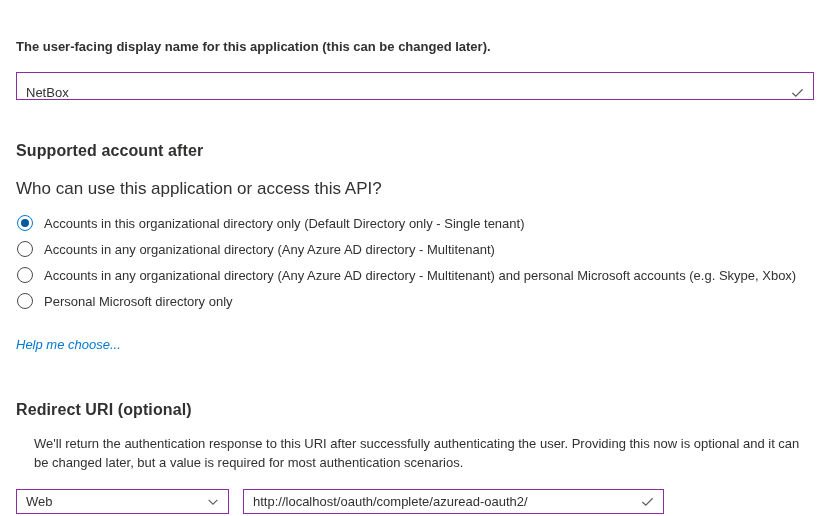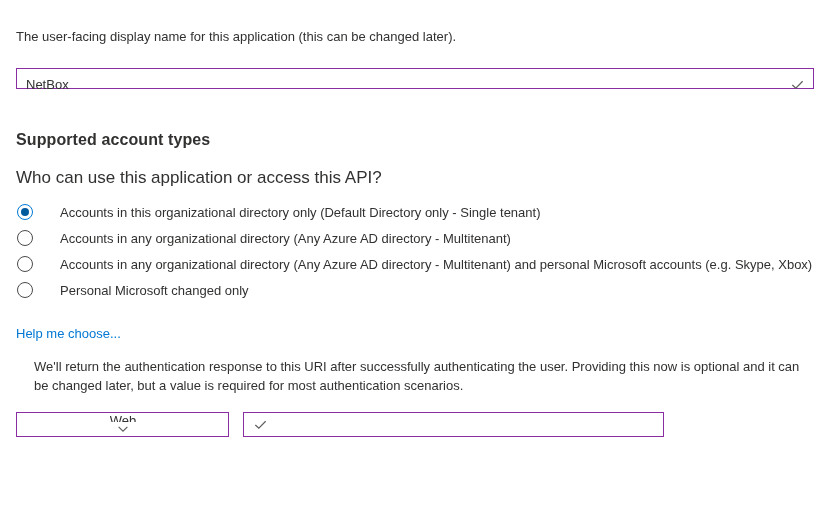--- a/index.html
+++ b/index.html
@@ -20,28 +20,29 @@
     color: #323130;
     letter-spacing: 0.1px;
   }
   .required-marker {
     color: #dc0000;
     font-weight: 600;
     margin-right: 5px;
   }
   .field-desc {
     font-size: 13px;
-    margin-top: 15px;
+    margin-top: 25px;
     line-height: 19px;
     max-width: 800px;
+    font-weight: bold;
   }
   .text-input-box {
-    margin-top: 22px;
+    margin-top: 16px;
     width: 798px;
-    height: 21px;
+    height: 28px;
     border: 1px solid #8a2da5;
     background: #ffffff;
     display: flex;
     align-items: center;
     justify-content: space-between;
     padding: 12px 8px 0 9px;
   }
   .input-value {
     font-size: 13px;
     color: #323130;
@@ -53,21 +54,20 @@
   .question-text {
     font-size: 17px;
     margin-top: 19px;
   }
   .radio-group { margin-top: 11px; }
   .radio-row {
     display: flex;
     align-items: center;
     height: 26px;
     cursor: pointer;
-    gap: 16px;
   }
   .radio-icon {
     width: 16px;
     height: 16px;
     border-radius: 50%;
     border: 1px solid #4a4a4a;
     margin: 0 11px 0 1px;
     display: flex;
     align-items: center;
     justify-content: center;
@@ -90,20 +90,21 @@
     color: #323130;
     white-space: nowrap;
   }
   .help-link {
     display: inline-block;
     margin-top: 23px;
     font-size: 13px;
     color: #0078d4;
     text-decoration: none;
     cursor: pointer;
+    font-style: italic;
   }
   .section-gap-2 { margin-top: 48px; }
   .redirect-desc {
     font-size: 13px;
     margin-top: 15px;
     line-height: 19px;
     max-width: 800px;
     margin-left: 18px;
   }
   .uri-row {
@@ -115,21 +116,20 @@
   .select-box {
     width: 213px;
     height: 25px;
     border: 1px solid #8a2da5;
     background: #ffffff;
     display: flex;
     align-items: center;
     justify-content: space-between;
     padding: 0 8px 0 9px;
     cursor: pointer;
-    flex-direction: column;
   }
   .uri-input-box {
     width: 421px;
     height: 25px;
     border: 1px solid #8a2da5;
     background: #ffffff;
     display: flex;
     align-items: center;
     justify-content: space-between;
     padding: 0 8px 0 9px;
@@ -145,59 +145,61 @@
   <div class="text-input-box">
     <span class="input-value">NetBox</span>
     <span>
       <svg class="icon-svg" width="15" height="15" viewBox="0 0 16 16">
         <path d="M2.5 8.5 L6.2 12 L13.5 4.5" fill="none" stroke="#605e5c" stroke-width="1.3"></path>
       </svg>
     </span>
   </div>
 
   
-  <div class="section-title section-gap-1">Supported account types</div>
+  <div class="section-title section-gap-1">Supported account after</div>
   <div class="question-text">Who can use this application or access this API?</div>
 
   <div class="radio-group">
     <div class="radio-row">
       <span class="radio-icon selected">
           <span class="dot"></span>
         </span>
       <span class="radio-label">Accounts in this organizational directory only (Default Directory only - Single tenant)</span>
     </div>
     <div class="radio-row">
       <span class="radio-icon"></span>
       <span class="radio-label">Accounts in any organizational directory (Any Azure AD directory - Multitenant)</span>
     </div>
     <div class="radio-row">
       <span class="radio-icon"></span>
       <span class="radio-label">Accounts in any organizational directory (Any Azure AD directory - Multitenant) and personal Microsoft accounts (e.g. Skype, Xbox)</span>
     </div>
     <div class="radio-row">
       <span class="radio-icon"></span>
-      <span class="radio-label">Personal Microsoft changed only</span>
+      <span class="radio-label">Personal Microsoft directory only</span>
     </div>
   </div>
 
   <a class="help-link">Help me choose...</a>
 
   
+  <div class="section-title section-gap-2">Redirect URI (optional)</div>
   <div class="redirect-desc">We'll return the authentication response to this URI after successfully authenticating the user. Providing this now is optional and it can be changed later, but a value is required for most authentication scenarios.</div>
 
   <div class="uri-row">
     <div class="select-box">
       <span class="input-value">Web</span>
       <span>
         <svg class="icon-svg" width="14" height="14" viewBox="0 0 16 16">
           <path d="M3 5.5 L8 10.5 L13 5.5" fill="none" stroke="#605e5c" stroke-width="1.3"></path>
         </svg>
       </span>
     </div>
     <div class="uri-input-box">
+      <span class="input-value">http://localhost/oauth/complete/azuread-oauth2/</span>
       <span>
         <svg class="icon-svg" width="15" height="15" viewBox="0 0 16 16">
           <path d="M2.5 8.5 L6.2 12 L13.5 4.5" fill="none" stroke="#605e5c" stroke-width="1.3"></path>
         </svg>
       </span>
     </div>
   </div>
 
 </div>
 

